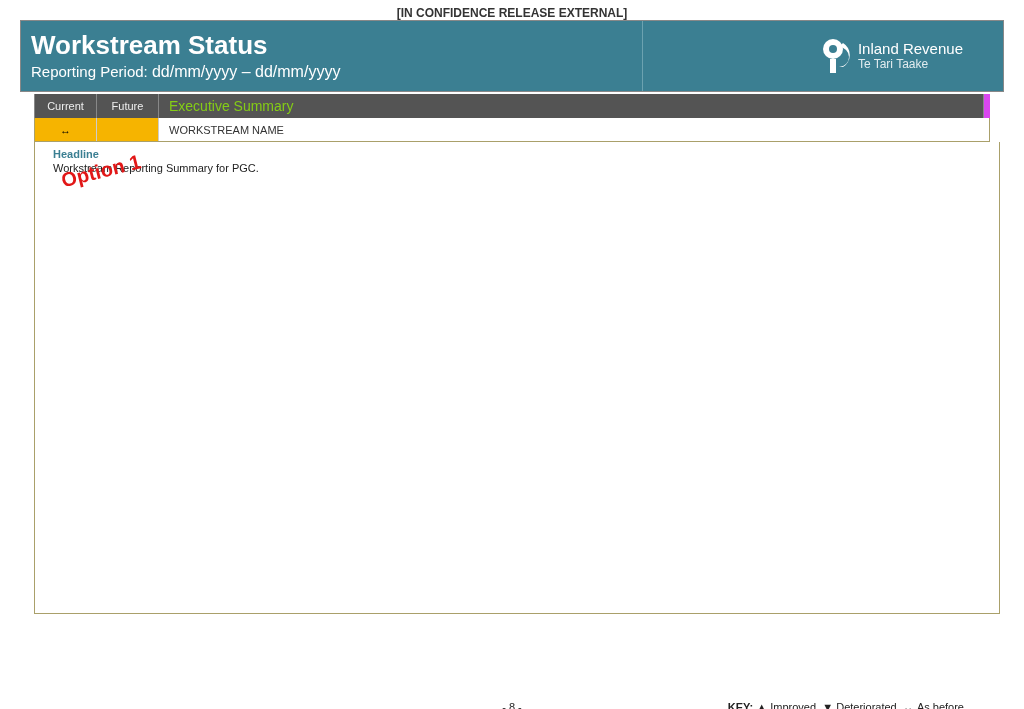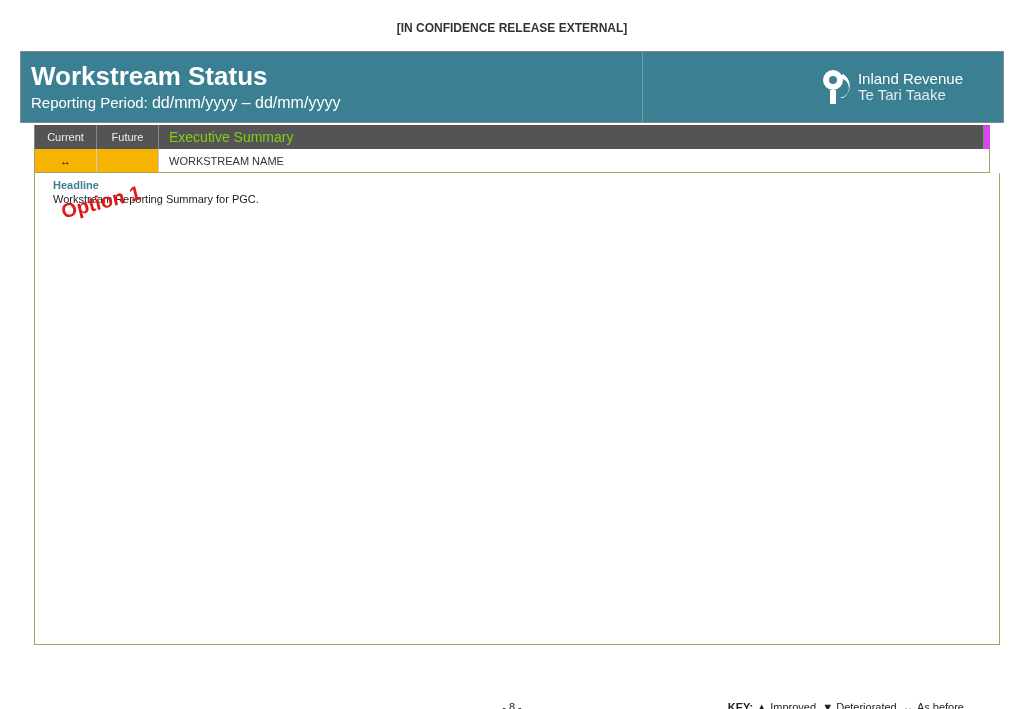--- a/index.html
+++ b/index.html
@@ -7,23 +7,22 @@
     font-family: Verdana, Arial, sans-serif;
     background: #fff;
     width: 1024px;
     height: 709px;
     position: relative;
   }
   .classification {
     text-align: center;
     font-weight: bold;
     font-size: 12px;
-    padding: 6px 0 16px 0;
+    padding: 6px 0 0 0;
     color: #333;
-    margin-top: 15px;
   }
   .header-band {
     background: #3b7f92;
     color: #fff;
     margin: 0 20px;
     border: 1px solid #888;
     display: flex;
     align-items: center;
     height: 72px;
     position: relative;
@@ -58,21 +57,21 @@
   }
   .logo-wrap {
     display: flex;
     align-items: center;
   }
   .logo-text {
     color: #fff;
     line-height: 1.1;
   }
   .logo-text .en { font-size: 15px; }
-  .logo-text .mi { font-size: 15px; opacity: 0.85; }
+  .logo-text .mi { font-size: 12px; opacity: 0.85; }
   .tabs-row {
     margin: 2px 34px 0 34px;
     display: flex;
     height: 24px;
     background: #545454;
     border-sides: 1px solid #888;
     border-left:1px solid #888;
     border-right:6px solid #d946ef;
   }
   .tab {

